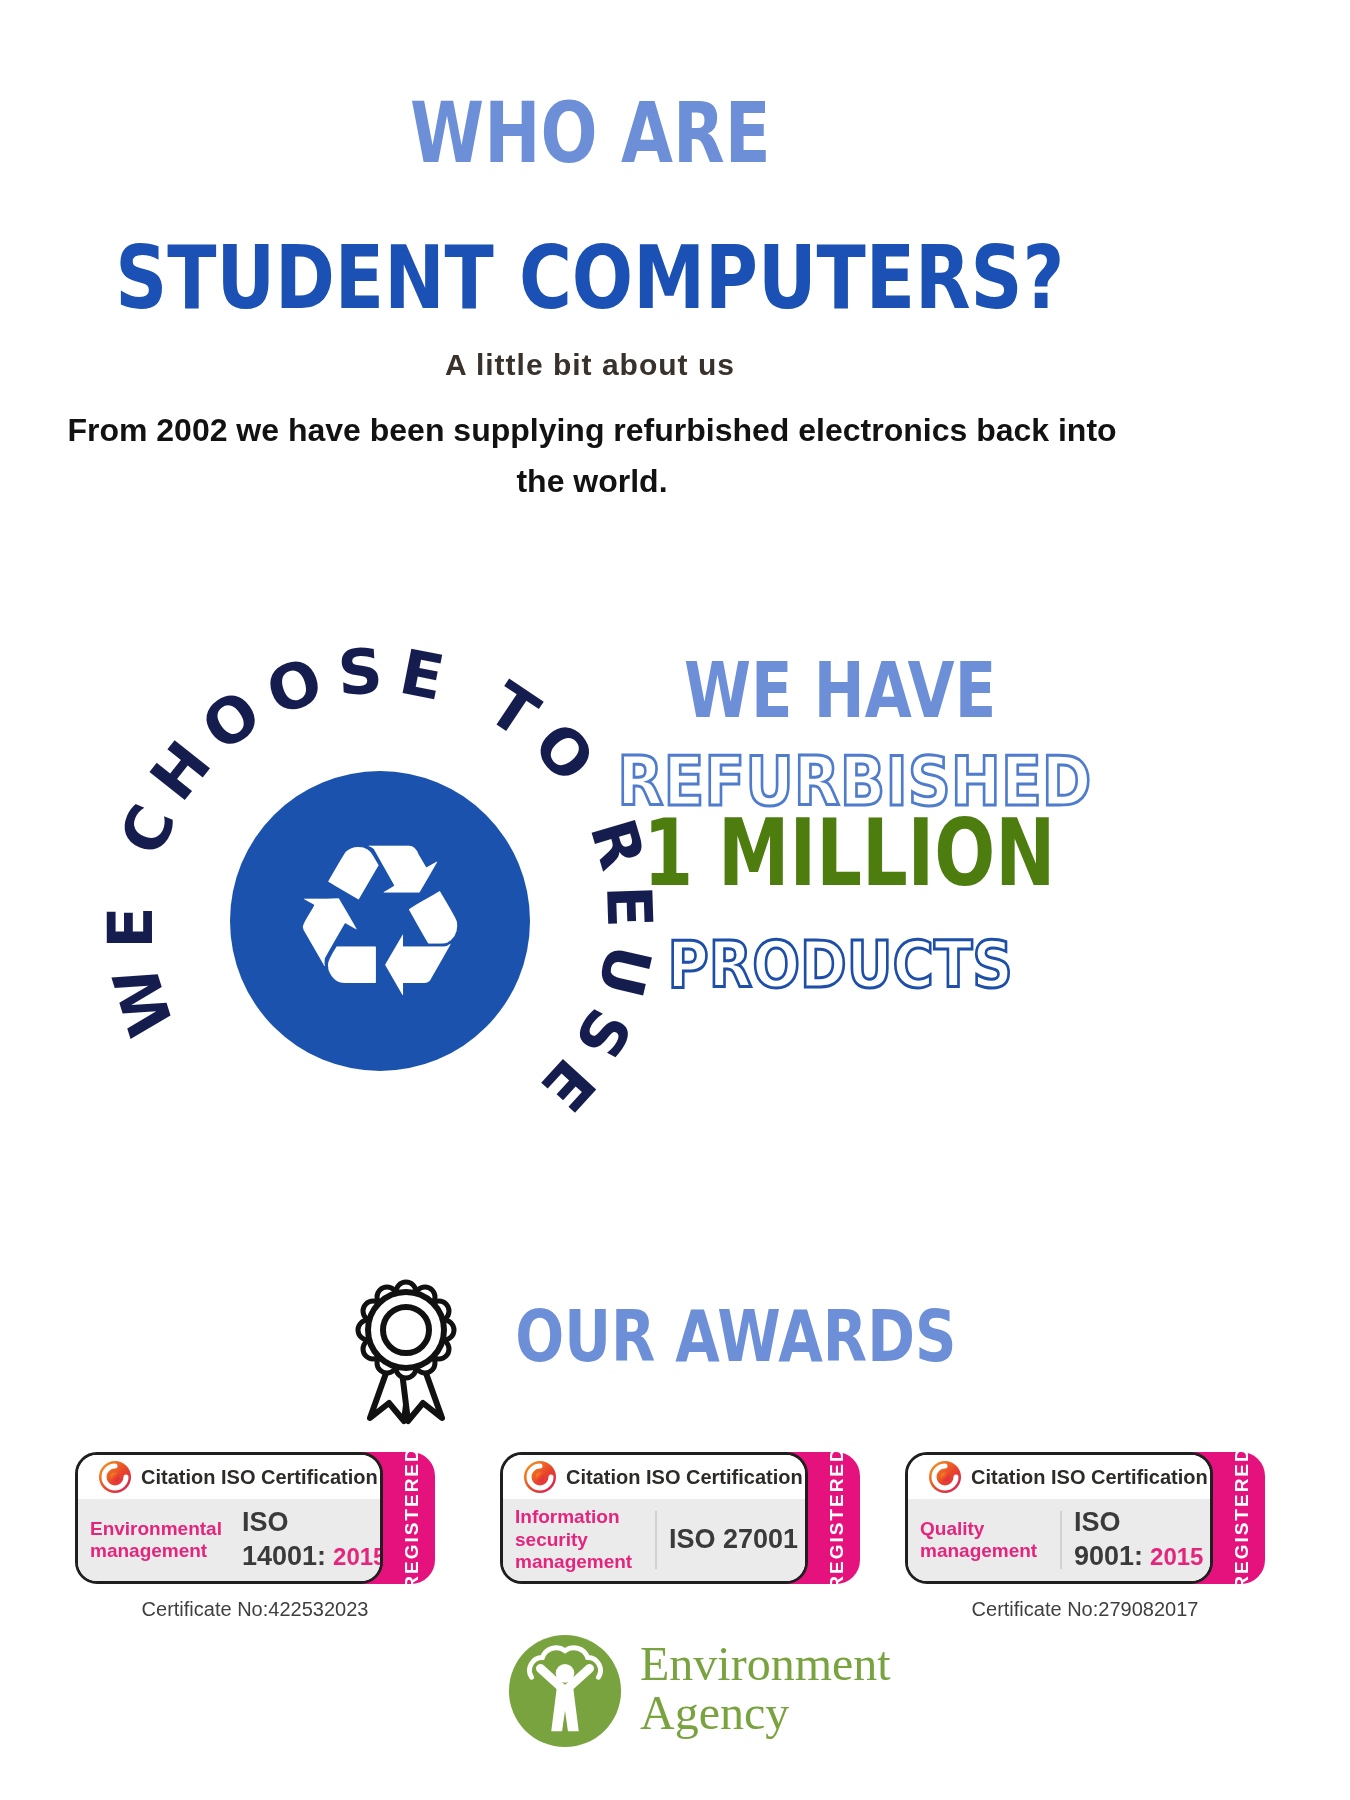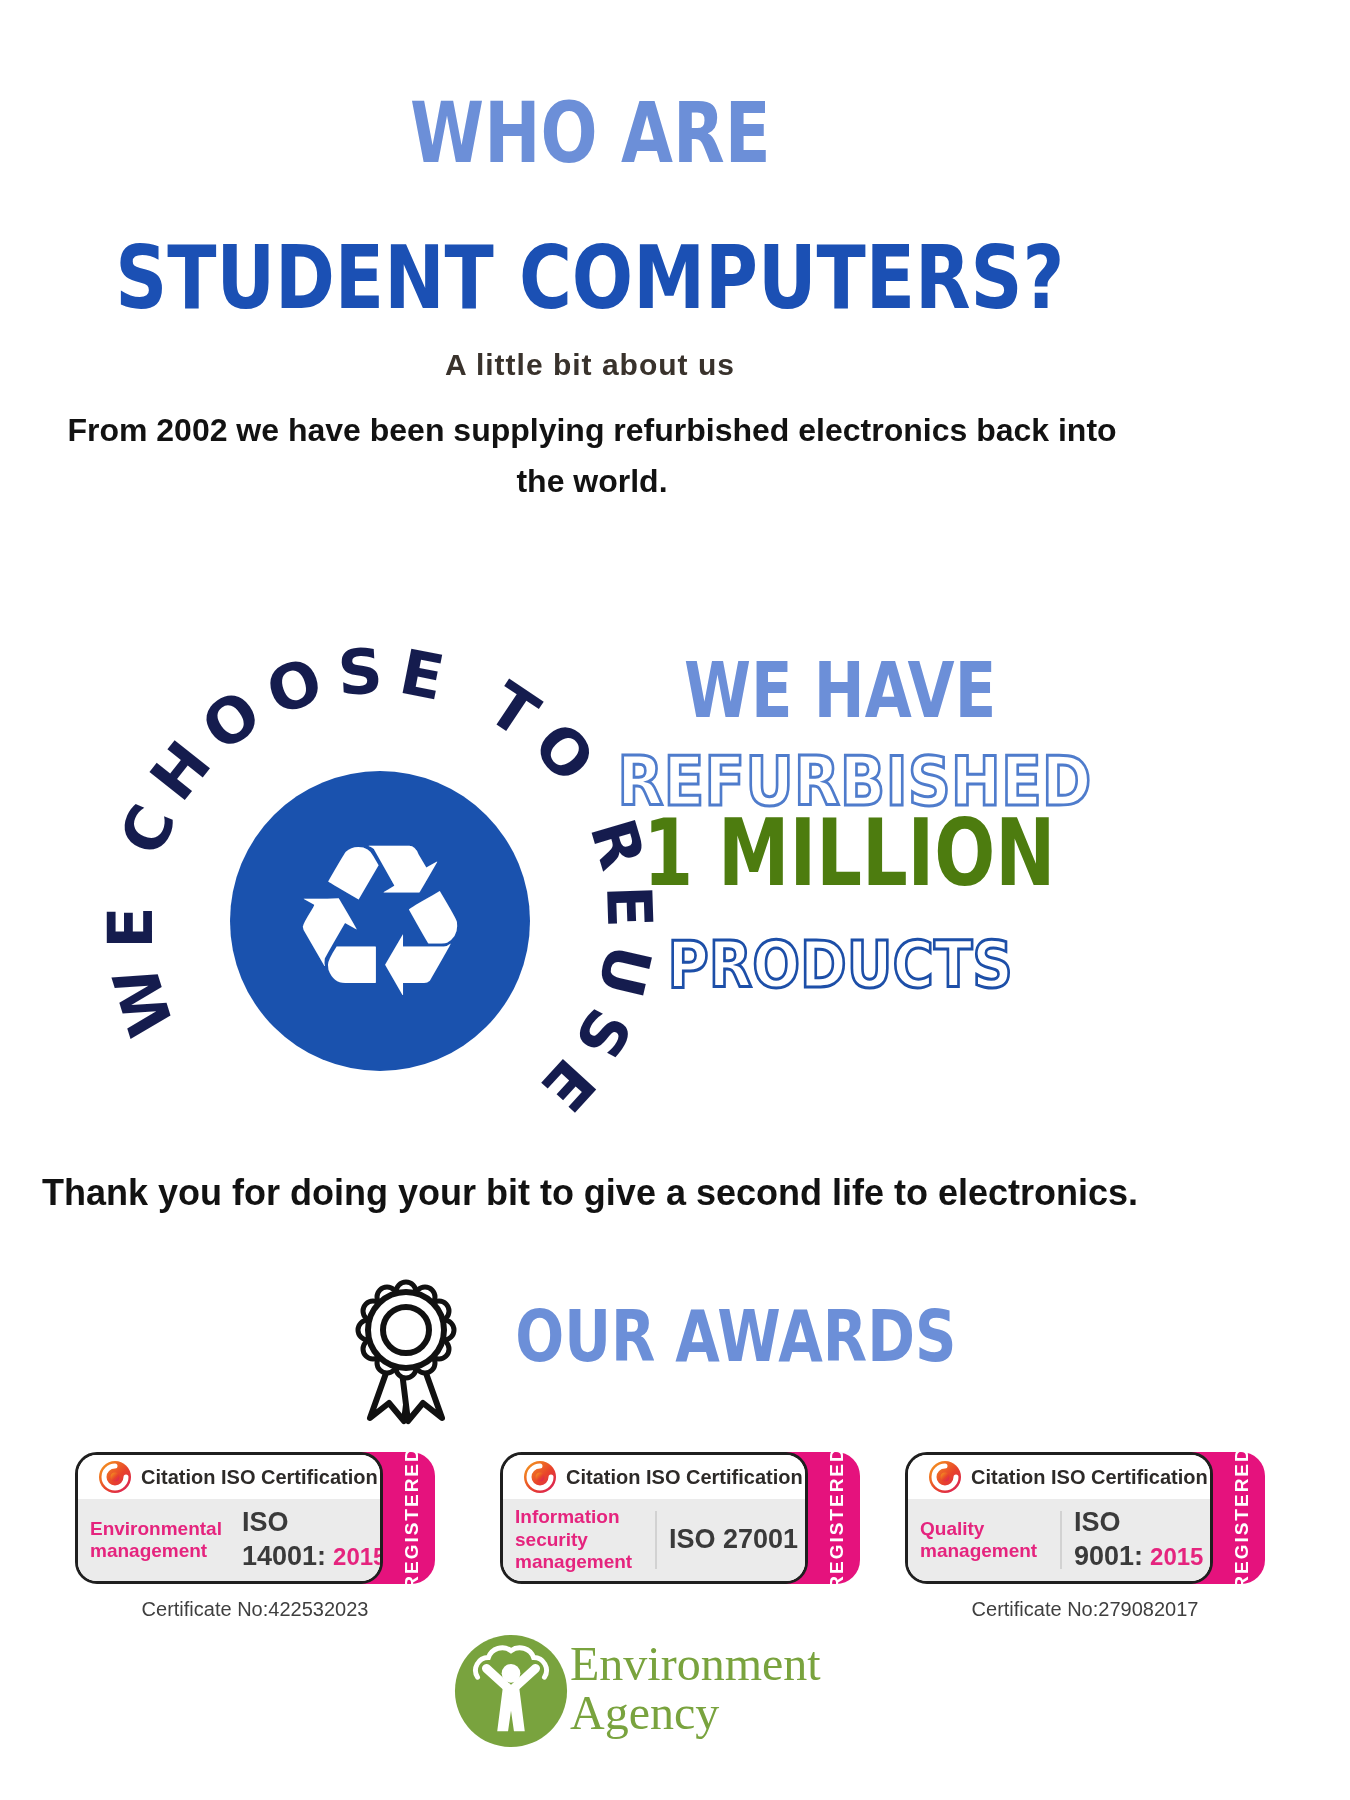--- a/index.html
+++ b/index.html
@@ -49,21 +49,21 @@
   }
   .badge-head{height:44px;display:flex;align-items:center;gap:9px;padding-left:20px;background:#ffffff;}
   .badge-title{font-size:20px;font-weight:bold;color:#2d2a28;}
   .badge-body{height:82px;background:#ebebeb;display:flex;align-items:center;padding:0 6px 0 12px;}
   .badge-cat{width:128px;font-size:19px;font-weight:bold;color:#e5247e;line-height:1.18;}
   .badge-div{width:2px;height:58px;background:#d2d2d2;margin:0 12px;}
   .badge-iso{display:flex;flex-direction:column;justify-content:center;font-size:27px;font-weight:bold;color:#3a3a3a;line-height:1.25;}
   .iso-year{color:#e5247e;font-size:24px;margin-left:7px;}
   .cert{margin-top:14px;text-align:center;font-size:20px;color:#3f3f3f;}
 
-  .ea{left:452px;top:1632px;display:flex;align-items:flex-start;}
+  .ea{left:506px;top:1632px;display:flex;align-items:flex-start;gap:16px;}
   .ea-text{font-family:"Liberation Serif", serif;color:#79a33e;font-size:48px;line-height:1.02;margin-top:8px;}
 </style>
 </head>
 <body>
 
 <div class="sheet">
 
   <svg width="0" height="0" style="position:absolute" aria-hidden="true">
     <defs>
       <linearGradient id="swirlGrad" x1="0" y1="0" x2="1" y2="1">
@@ -103,21 +103,20 @@
   <div class="abs ctr disp stat stat-refurb">
     <span class="squish">REFURBISHED</span>
   </div>
   <div class="abs ctr disp stat stat-million">
     <span class="squish">1 MILLION</span>
   </div>
   <div class="abs ctr disp stat stat-products">
     <span class="squish">PRODUCTS</span>
   </div>
 
-  <div class="abs ctr thanks">Thank you for doing your bit to give a second life to electronics.</div>
 
   <svg class="abs rosette" width="112" height="150" viewBox="0 0 112 150">
     <g stroke="#111111" stroke-width="6" fill="#ffffff" stroke-linejoin="round">
       <polygon points="40,84 20,140 39,125 54,143 60,94"></polygon>
       <polygon points="72,84 92,140 73,125 58,143 52,94"></polygon>
     </g>
     <g stroke="#111111" stroke-width="5" fill="#ffffff">
       <circle cx="56" cy="14" r="10"></circle>
         <circle cx="75" cy="19" r="10"></circle>
         <circle cx="89" cy="33" r="10"></circle>

